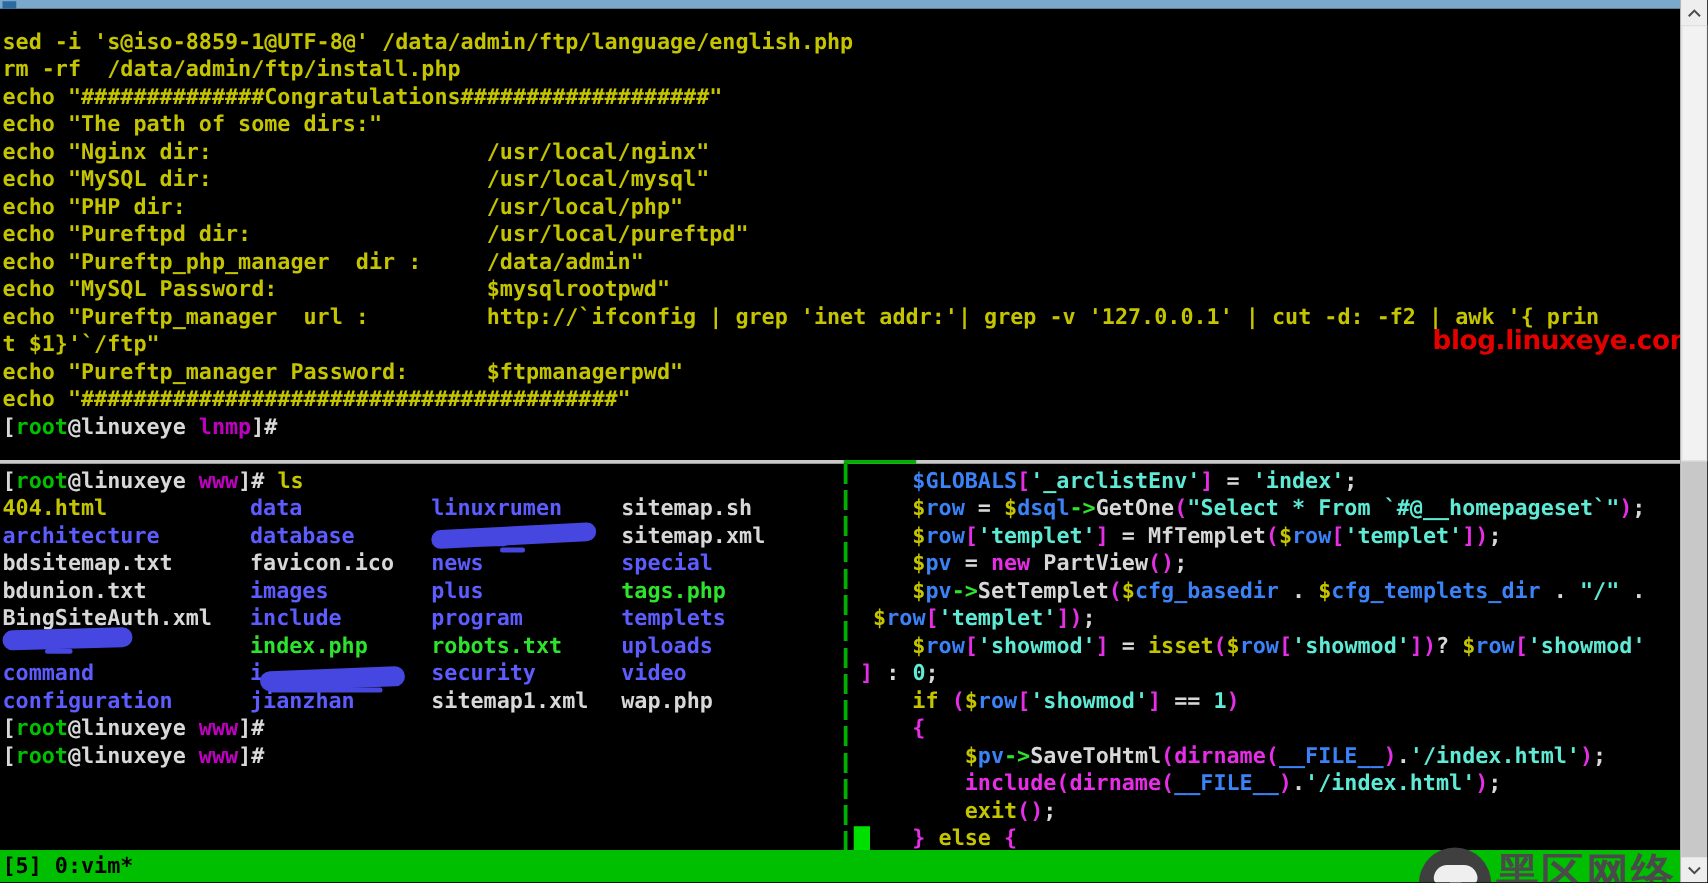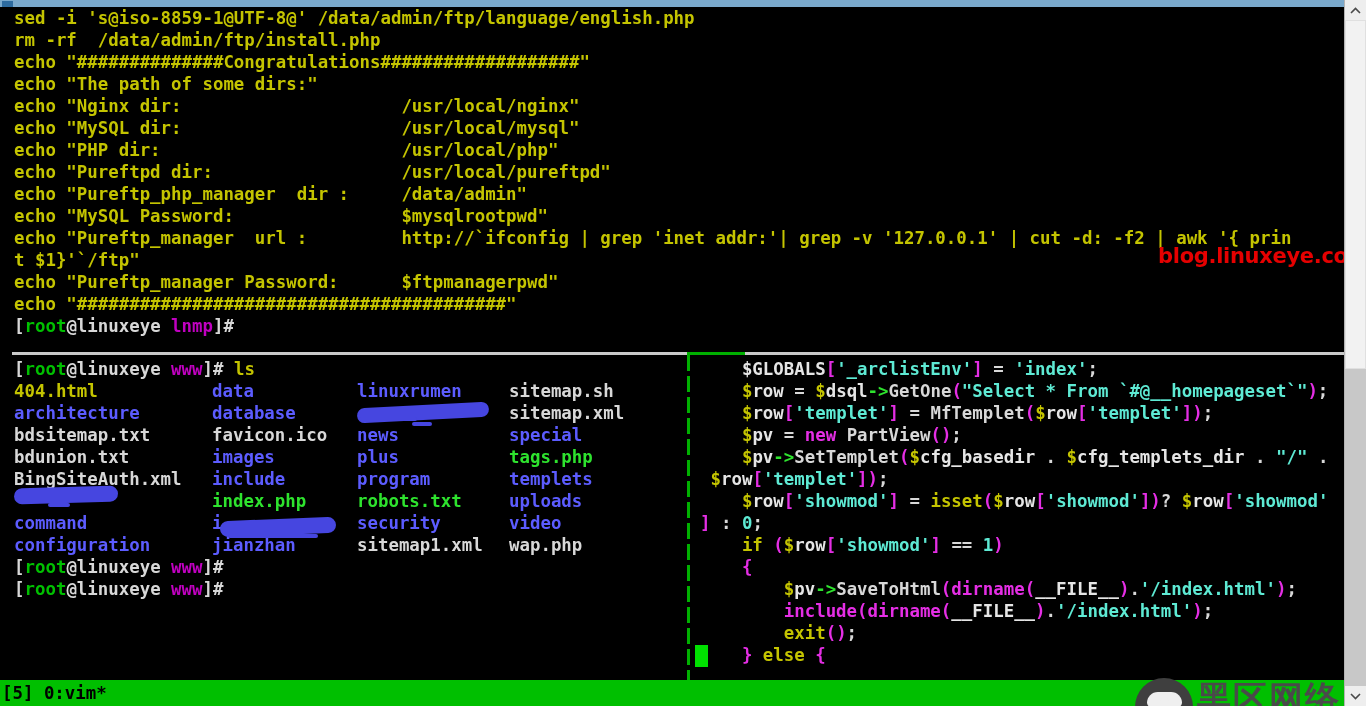--- a/index.html
+++ b/index.html
@@ -24,46 +24,45 @@
     background: #7aa9cc;
   }
   .titlestrip .tsbox {
     position:absolute; left:2px; top:1px; width:11px; height:6px;
     background:#2d6b9f;
   }
 
   
   .term {
     position: absolute;
-    left: 0; top: 7px;
+    left: 0; top: 23px;
     width: 1345px; height: 673px;
     background: #000;
     font-size: 17.4px;
     line-height: 22px;
     white-space: pre;
     font-weight: bold;
-    margin-left: 12px;
   }
   .row {
     position: absolute;
     left: 2px;
     white-space: pre;
     letter-spacing: 0px;
   }
 
   
   .c-yellow  { color: #c4c400; }
   .c-white   { color: #d8d8d8; }
   .c-green   { color: #00c000; }
   .c-bgreen  { color: #2ee32e; }
   .c-magenta { color: #c000c0; }
   .c-bmagenta{ color: #e52ee5; }
   .c-bblue   { color: #5c5cff; }
   .c-red     { color: #5eead4; }
-  .c-bcyan   { color: #e5e5e5; }
+  .c-bcyan   { color: #3b82f6; }
 
   
   .hdiv {
     position: absolute; left: 0; top: 345px;
     width: 1345px; height: 3px;
     background: #c9c9c9;
   }
   .vdiv {
     position: absolute; left: 675px; top: 348px;
     width: 3px; height: 332px;

